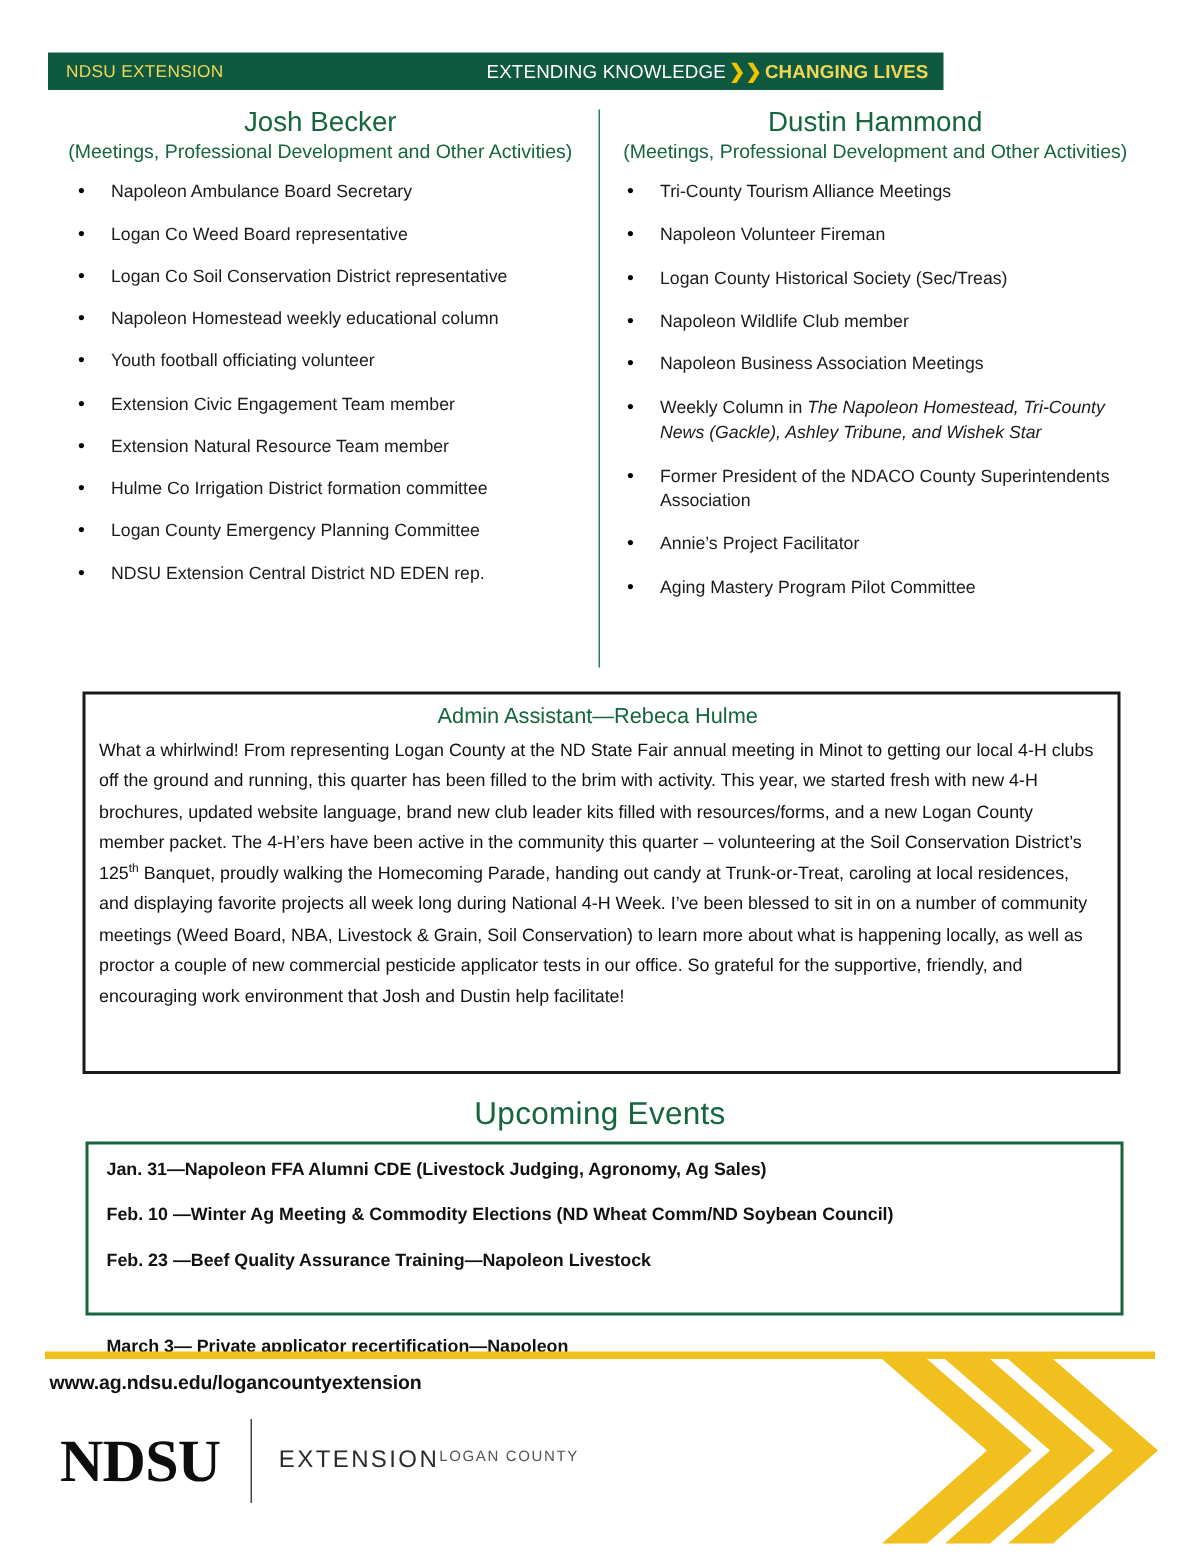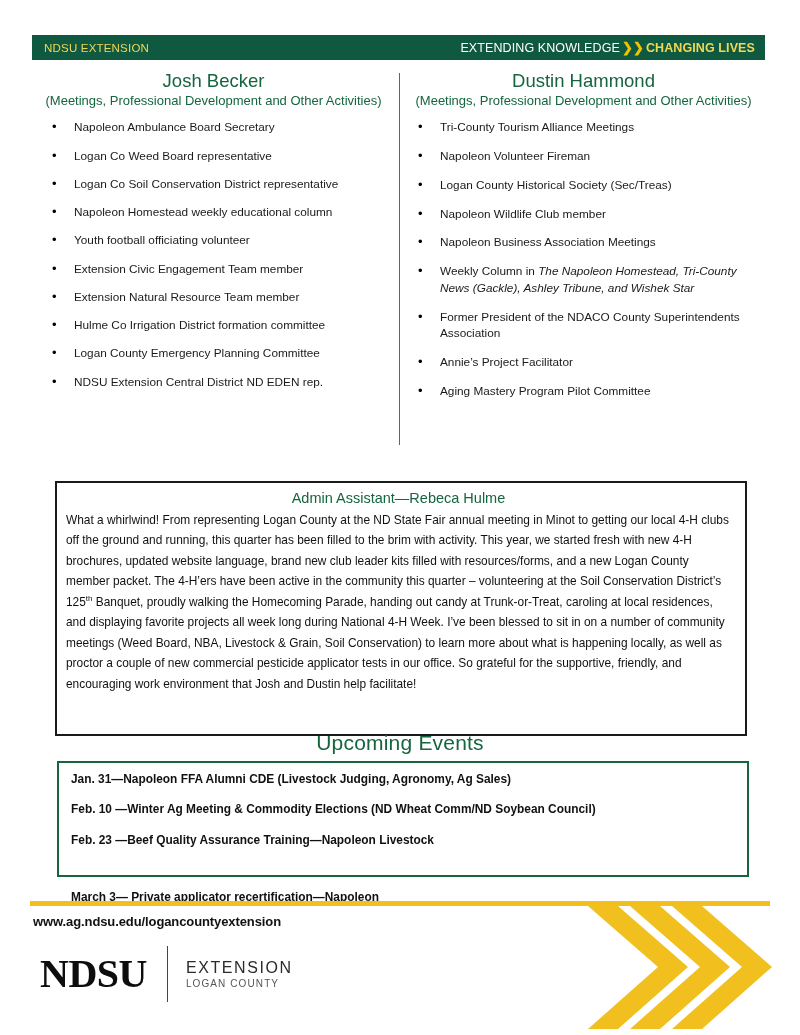--- a/index.html
+++ b/index.html
@@ -21,21 +21,21 @@
     width: 800px;
     height: 1035px;
     box-sizing: border-box;
   }
 
   
   .header-bar {
     position: absolute;
     left: 32px;
     top: 35px;
-    width: 733px;
+    width: 597px;
     height: 25px;
     background: #0f5941;
     display: flex;
     align-items: center;
     justify-content: space-between;
     box-sizing: border-box;
     padding: 0 10px 0 12px;
   }
   .header-left {
     font-size: 11.5px;
@@ -126,21 +126,20 @@
   .admin-box {
     position: absolute;
     left: 55px;
     top: 461px;
     width: 692px;
     height: 255px;
     border: 2px solid #1a1a1a;
     box-sizing: border-box;
     background: #ffffff;
     padding: 6px 14px 8px 9px;
-    margin-top: 20px;
   }
   .admin-title {
     text-align: center;
     color: #15653f;
     font-size: 14.5px;
     font-weight: 400;
     margin: 0 0 2px 0;
     line-height: 1.3;
   }
   .admin-body {
@@ -230,21 +229,21 @@
     line-height: 1;
   }
   .logo-sep {
     width: 1px;
     height: 56px;
     background: #444;
     margin: 0 18px 0 20px;
   }
   .logo-ext {
     display: flex;
-    flex-direction: column;
+    flex-direction: row;
     justify-content: flex-start;
     line-height: 1.1;
   }
   .logo-ext-main {
     font-size: 16px;
     letter-spacing: 1.6px;
     color: #2b2b2b;
     font-weight: 400;
   }
   .logo-ext-sub {

